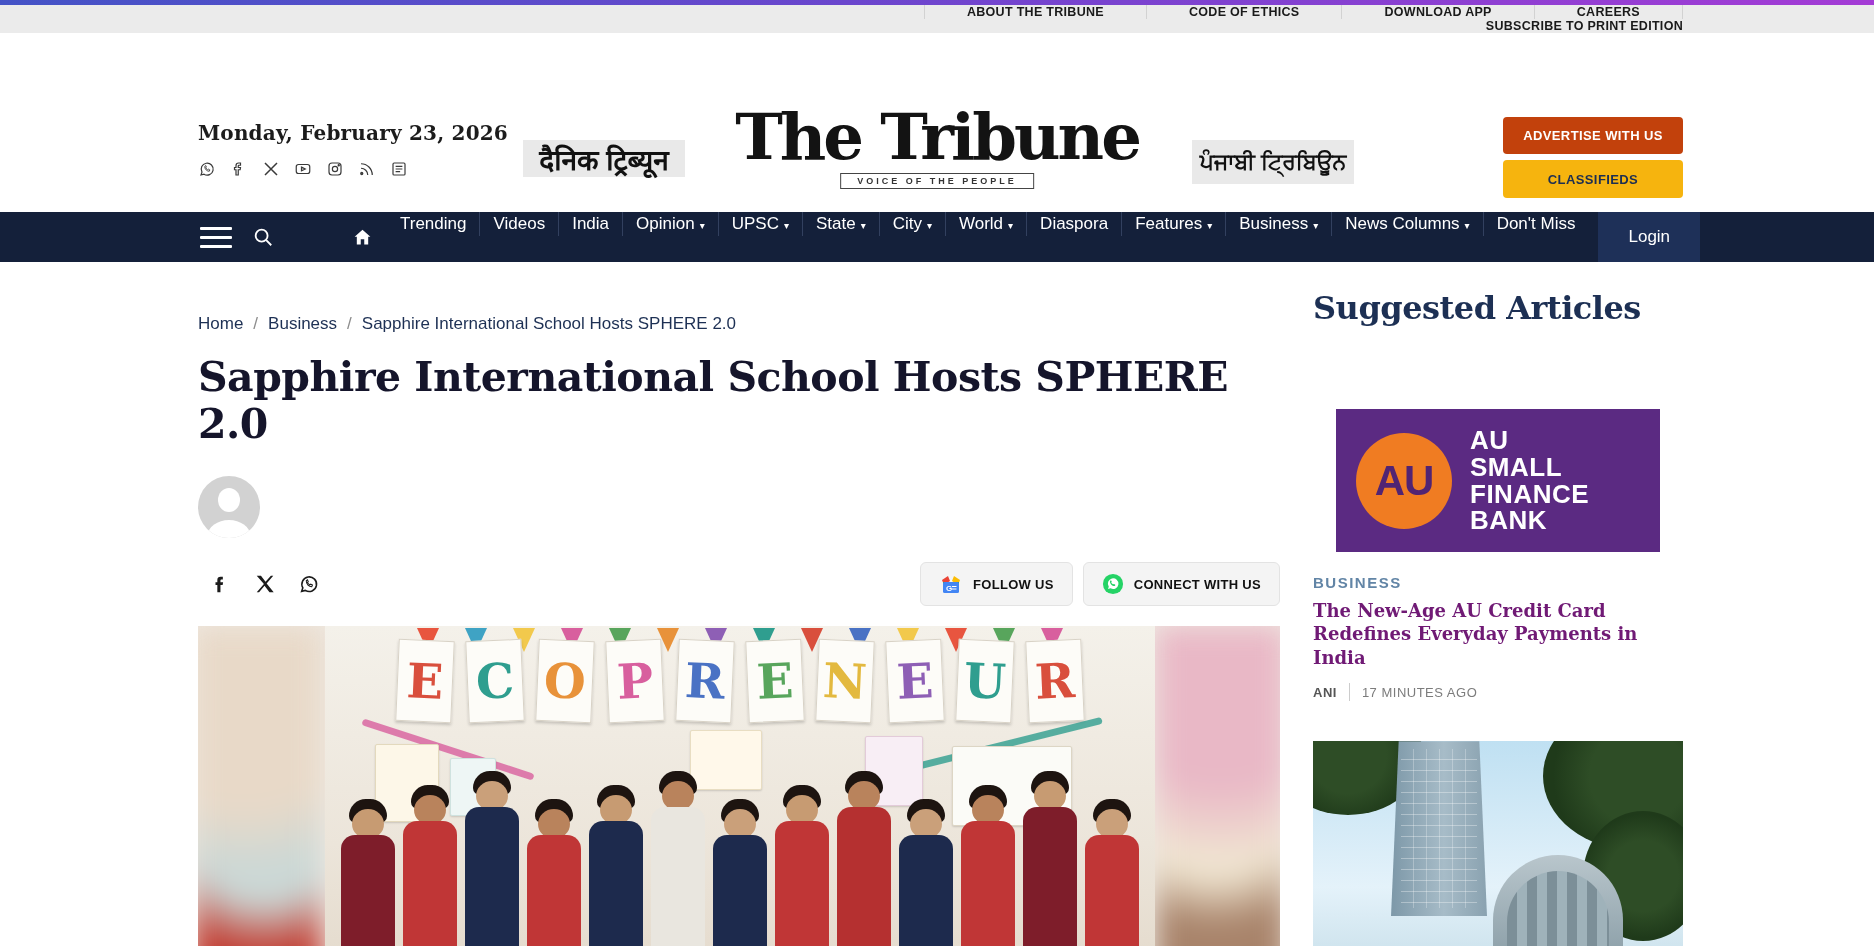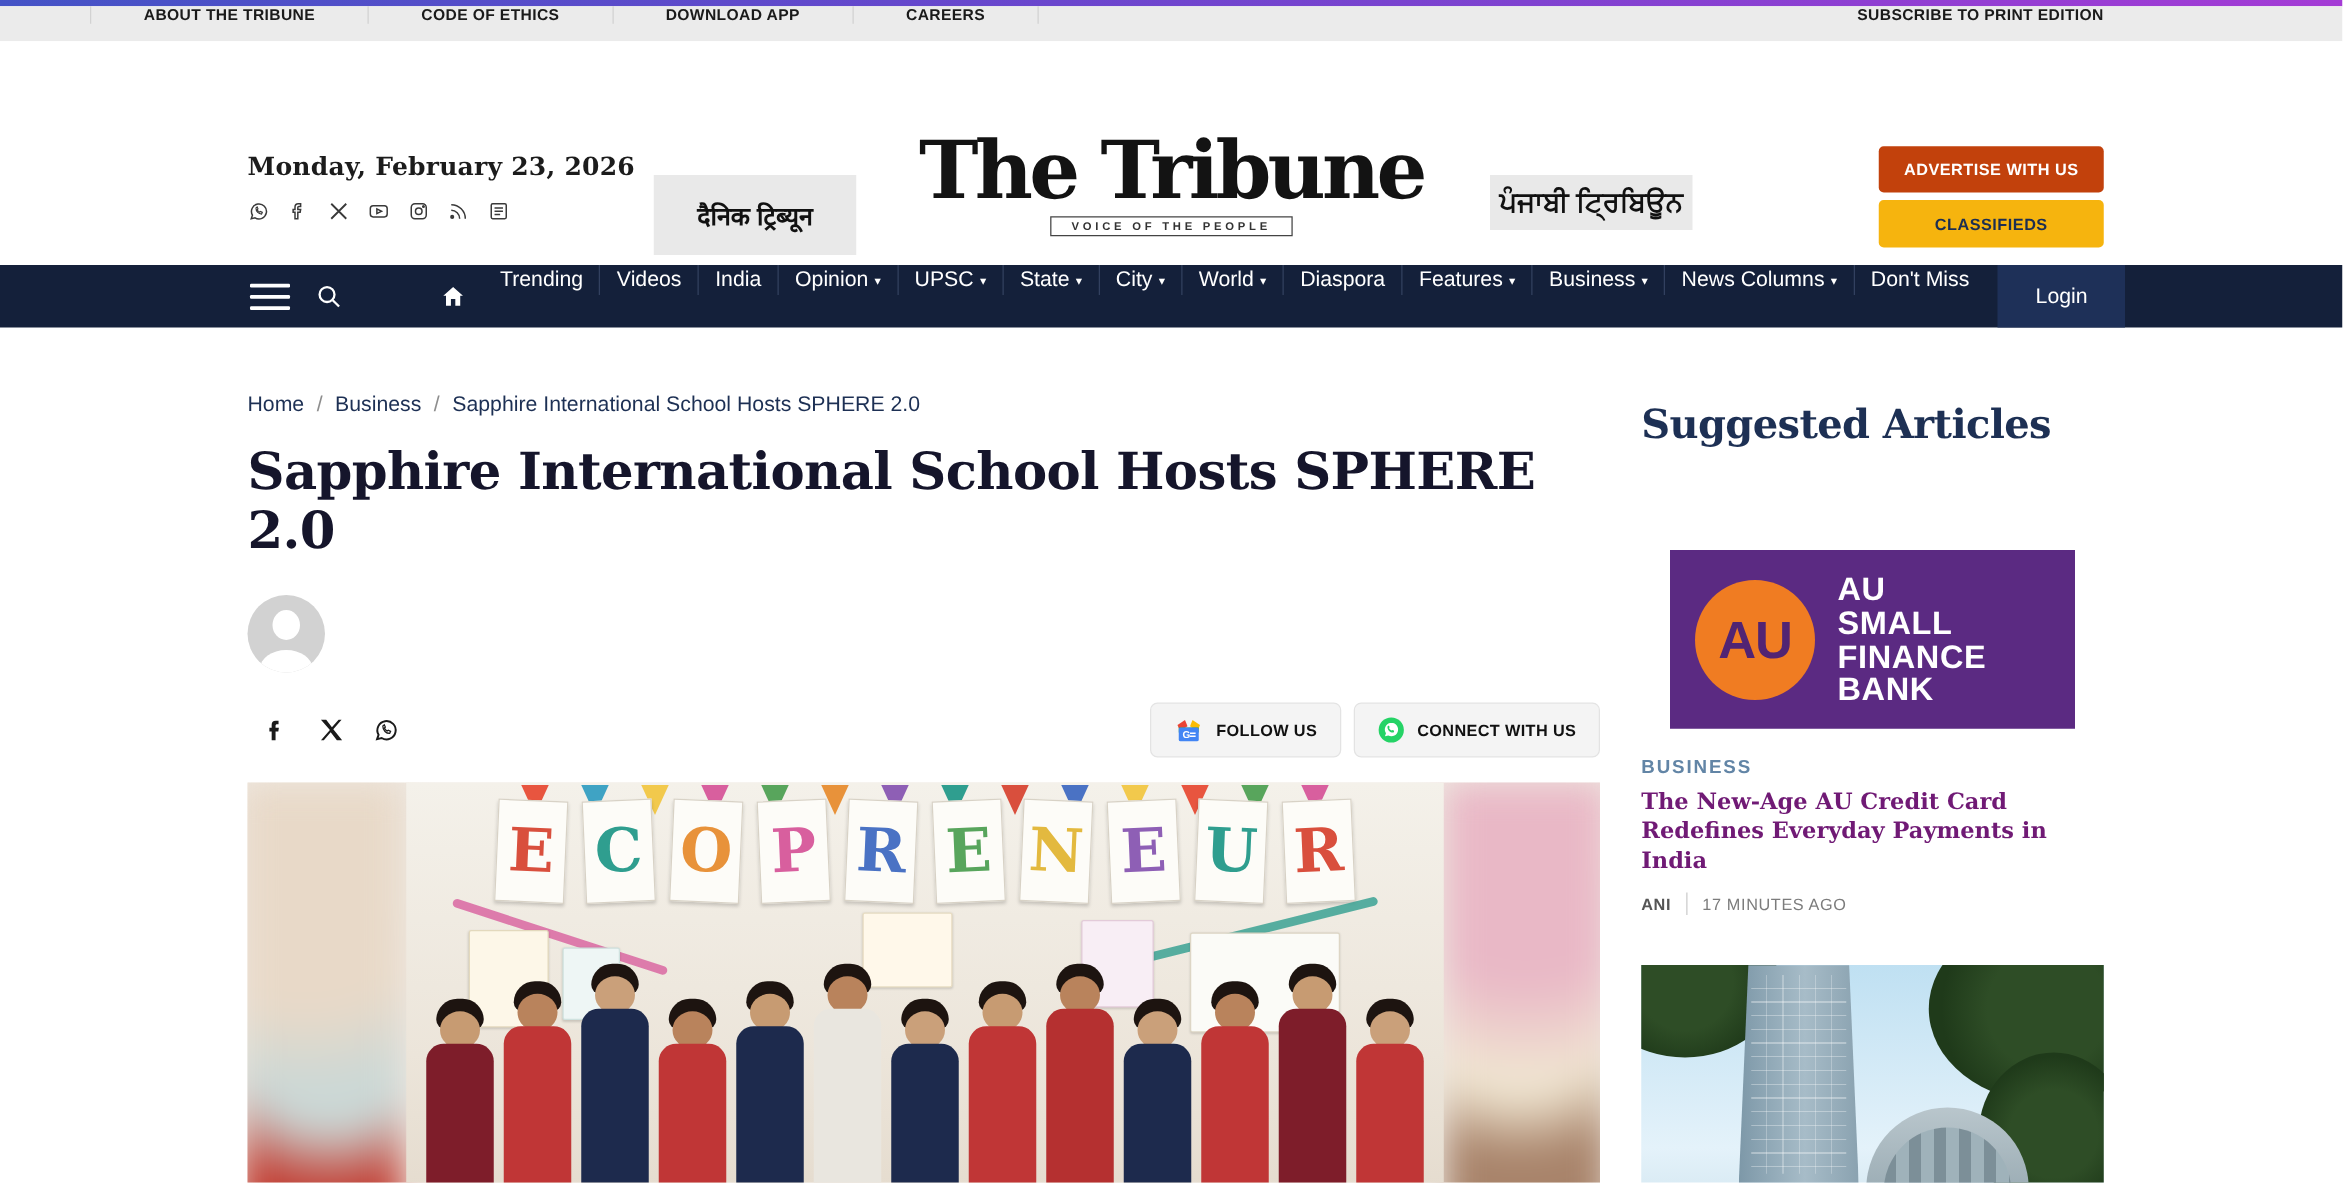--- a/index.html
+++ b/index.html
@@ -2,35 +2,35 @@
 <html><head>
 <meta charset="utf-8">
 <style>
   * { margin:0; padding:0; box-sizing:border-box; }
   html,body { width:1874px; height:946px; overflow:hidden; background:#fff;
     font-family:"Liberation Sans","DejaVu Sans",sans-serif; }
   .serif { font-family:"DejaVu Serif","Liberation Serif",serif; }
 
   
   .grad-line { height:5px; background:linear-gradient(90deg,#4453c6 0%,#6a46cd 45%,#a43bd5 100%); }
-  .topbar { height:28px; background:#ebebeb; display:flex; align-items:flex-start;
-            padding:0 191px 0 72px; font-size:12.5px; font-weight:bold; color:#1a1a1a; }
+  .topbar { height:28px; background:#ebebeb; display:flex; align-items:flex-end;
+            padding:0 191px 0 115px; font-size:12.5px; font-weight:bold; color:#1a1a1a;flex-direction:column; }
   .topbar-left { display:flex; align-items:stretch; }
   .topbar-link { display:flex; align-items:center; padding:0 42px; border-right:1px solid #d2d2d2; letter-spacing:.3px; cursor:pointer; }
   .topbar-link:first-child { border-left:1px solid #d2d2d2; }
   .topbar-right { margin-left:auto; display:flex; align-items:center; letter-spacing:.3px; cursor:pointer; }
 
   
   .header { position:relative; height:179px; background:#fff; }
   .date { position:absolute; left:198px; top:88px; font-size:20px; font-weight:bold; color:#1c1c1c; letter-spacing:.2px; }
   .socials { position:absolute; left:198px; top:127px; display:flex; gap:14px; align-items:center; }
   .socials svg { width:18px; height:18px; stroke:#3a3a3a; fill:none; stroke-width:1.6; cursor:pointer; }
   .lang-logo { position:absolute; background:#e9e9e9; display:flex; align-items:center; justify-content:center;
                font-weight:bold; color:#111; cursor:pointer; }
-  .hindi { left:523px; top:107px; width:162px; height:64px; font-size:20px; }
+  .hindi { left:523px; top:107px; width:162px; height:37px; font-size:28px; }
   .punjabi { left:1192px; top:107px; width:162px; height:44px; font-size:22px; }
   .masthead { position:absolute; left:50%; top:72px; transform:translateX(-50%); text-align:center; cursor:pointer; }
   .masthead-title { font-family:"DejaVu Serif","Liberation Serif",serif; font-weight:bold; font-size:64px;
                     color:#131313; letter-spacing:-3px; line-height:1; }
   .tagline { display:inline-block; margin-top:4px; border:1px solid #444; padding:2px 16px;
              font-size:9px; letter-spacing:3px; font-weight:bold; color:#333; }
   .hdr-buttons { position:absolute; right:191px; top:84px; display:flex; flex-direction:column; gap:6px; }
   .btn-advertise { width:180px; height:37px; background:#c2410c; color:#fff; border:none; border-radius:4px;
                    font-size:13px; font-weight:bold; letter-spacing:.4px; cursor:pointer; }
   .btn-classifieds { width:180px; height:38px; background:#f6b40e; color:#1c2e52; border:none; border-radius:4px;
@@ -98,21 +98,21 @@
                  font-weight:bold; font-size:48px; }
   .streamer { position:absolute; height:7px; border-radius:4px; opacity:.8; }
   .poster { position:absolute; border-radius:2px; box-shadow:0 1px 2px rgba(0,0,0,.15); }
   .kids-row { position:absolute; left:0; right:0; bottom:36px; display:flex; justify-content:center; align-items:flex-end; gap:6px; }
   .kid { position:relative; width:56px; }
   .kid .hair { width:38px; height:24px; margin:0 auto; border-radius:19px 19px 8px 8px; background:#1d1410; }
   .kid .face { width:32px; height:30px; margin:-14px auto 0; border-radius:50%; }
   .kid .torso { width:54px; margin:-4px auto 0; border-radius:14px 14px 6px 6px; }
 
   
-  .side-heading { margin-top:58px; font-size:32px; font-weight:bold; color:#1d3054; letter-spacing:-.5px; }
+  .side-heading { margin-top:27px; font-size:32px; font-weight:bold; color:#1d3054; letter-spacing:-.5px; }
   .ad-box { margin:82px 0 0 23px; width:324px; height:143px; background:#5b2a82; display:flex; align-items:center;
             padding:0 20px; gap:18px; cursor:pointer; }
   .ad-circle { width:96px; height:96px; border-radius:50%; background:#f07c22; display:flex; align-items:center;
                justify-content:center; font-size:42px; font-weight:bold; color:#512473; letter-spacing:-1px; }
   .ad-text { color:#fff; font-weight:bold; font-size:26px; line-height:1.02; letter-spacing:.5px; }
   .side-category { margin-top:22px; font-size:15px; font-weight:bold; color:#6285a6; letter-spacing:1.5px; }
   .side-title { margin-top:8px; font-size:18px; font-weight:bold; color:#701a75; line-height:1.3; cursor:pointer; }
   .side-meta { margin-top:14px; display:flex; align-items:center; gap:12px; font-size:13px; }
   .side-meta .src { font-weight:bold; color:#555; letter-spacing:.5px;text-align:right; }
   .side-meta .bar { width:1px; height:18px; background:#ccc; }

